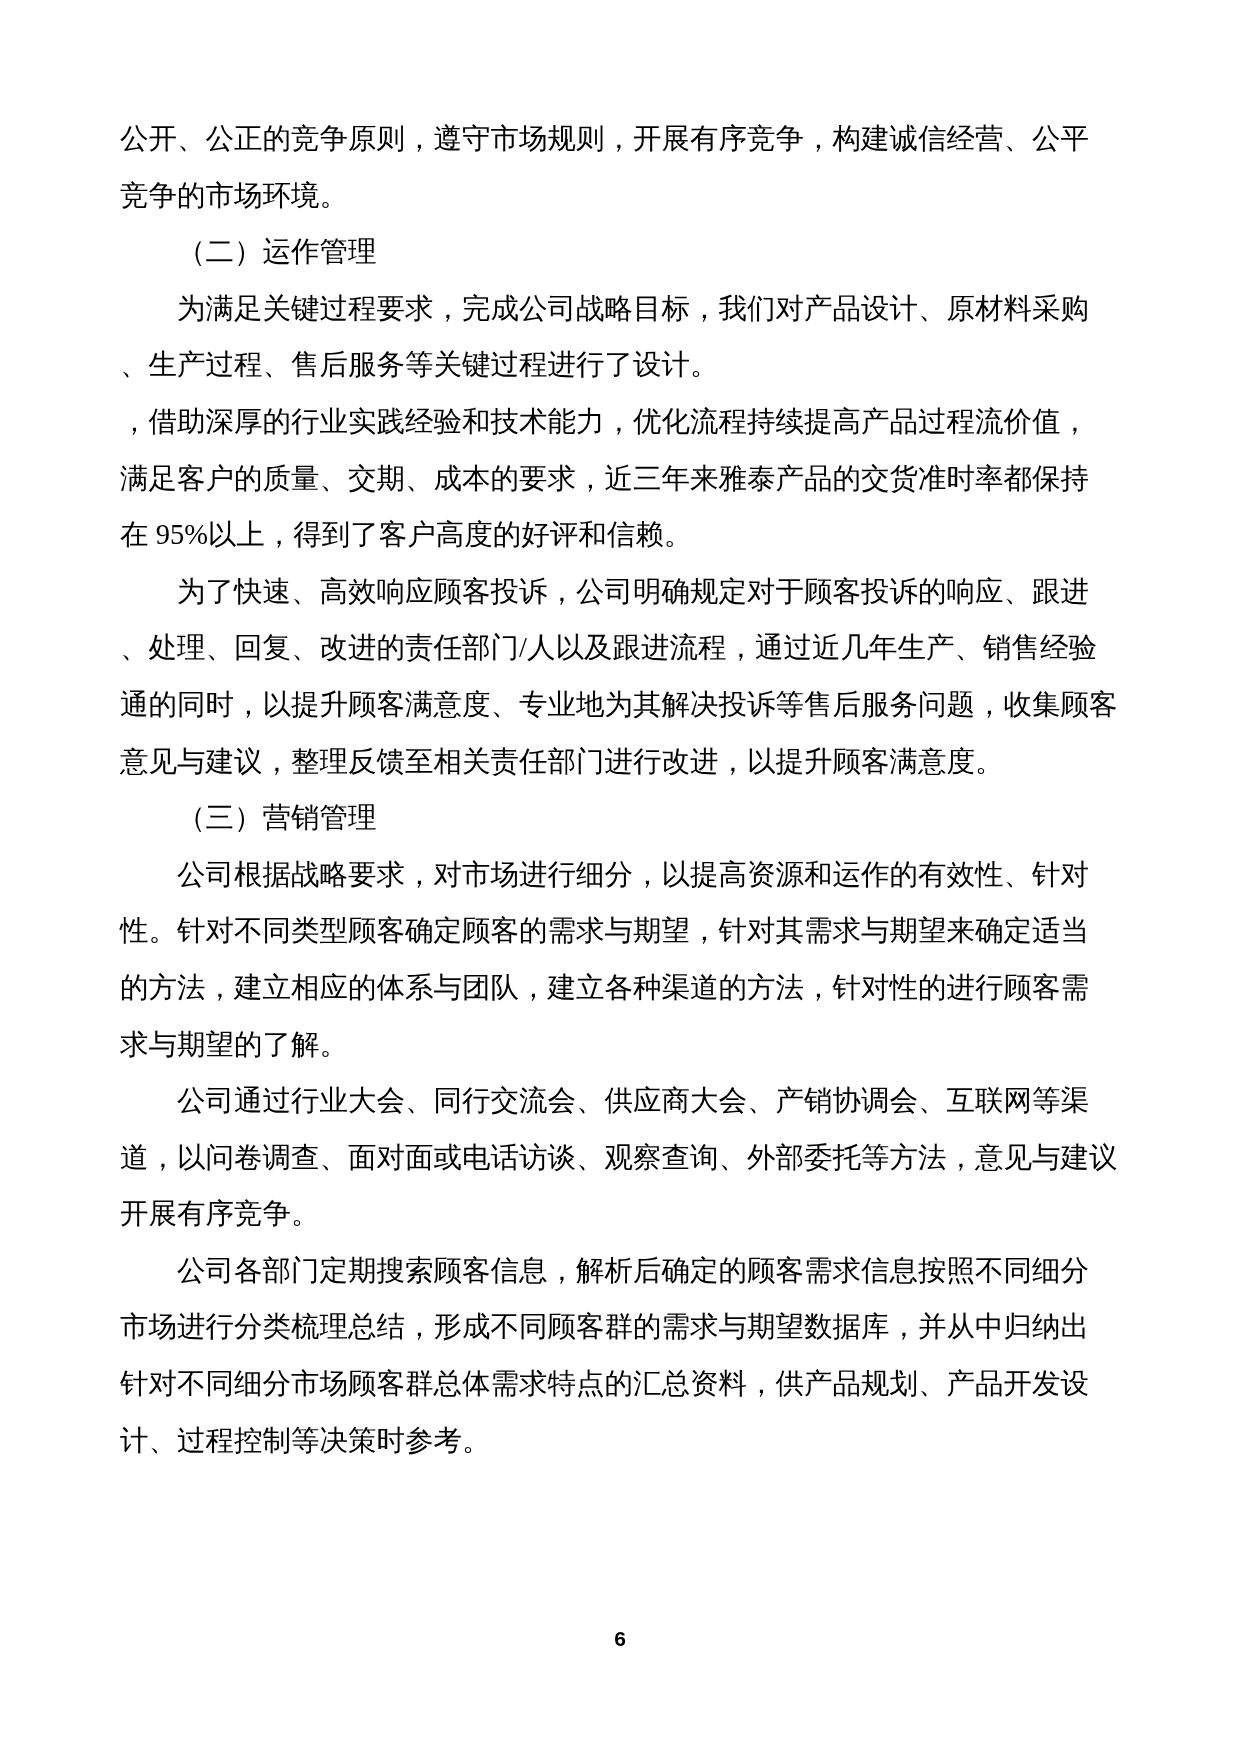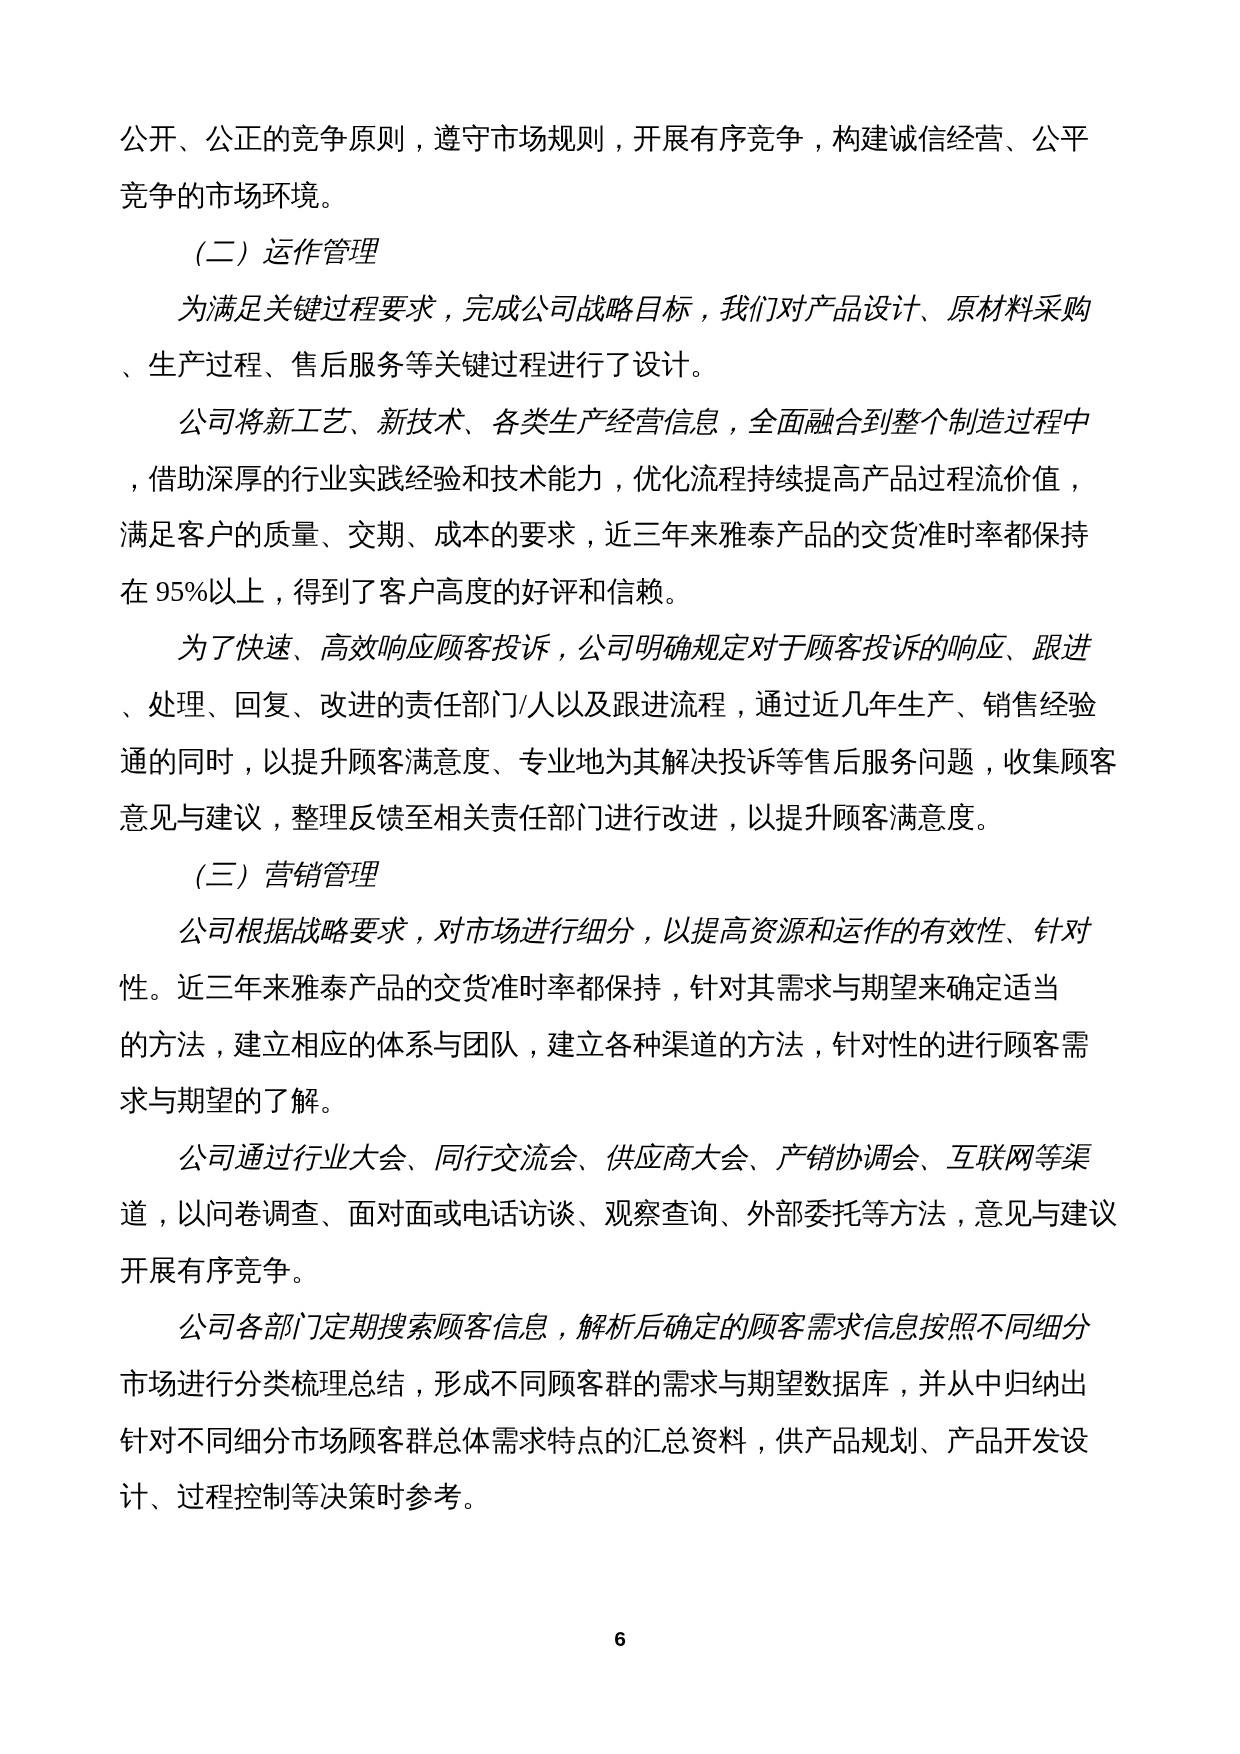--- a/index.html
+++ b/index.html
@@ -23,21 +23,20 @@
     width: 1070px;
   }
   .line {
     font-size: 28.5px;
     line-height: 56.6px;
     white-space: pre;
     letter-spacing: 0;
   }
   .indent {
     text-indent: 57px;
-    font-style: italic;
   }
   .footer {
     position: absolute;
     top: 1624px;
     left: 0;
     width: 100%;
     text-align: center;
     font-family: "Liberation Sans", "DejaVu Sans", sans-serif;
     font-size: 21px;
     font-weight: bold;
@@ -47,31 +46,30 @@
 </head>
 <body>
 
 <div class="page">
   <div class="content">
     <div class="line">公开、公正的竞争原则，遵守市场规则，开展有序竞争，构建诚信经营、公平</div>
     <div class="line">竞争的市场环境。</div>
     <div class="line indent">（二）运作管理</div>
     <div class="line indent">为满足关键过程要求，完成公司战略目标，我们对产品设计、原材料采购</div>
     <div class="line">、生产过程、售后服务等关键过程进行了设计。</div>
-    <div class="line indent">公司将新工艺、新技术、各类生产经营信息，全面融合到整个制造过程中</div>
     <div class="line">，借助深厚的行业实践经验和技术能力，优化流程持续提高产品过程流价值，</div>
     <div class="line">满足客户的质量、交期、成本的要求，近三年来雅泰产品的交货准时率都保持</div>
     <div class="line">在 95%以上，得到了客户高度的好评和信赖。</div>
     <div class="line indent">为了快速、高效响应顾客投诉，公司明确规定对于顾客投诉的响应、跟进</div>
     <div class="line">、处理、回复、改进的责任部门/人以及跟进流程，通过近几年生产、销售经验</div>
     <div class="line">通的同时，以提升顾客满意度、专业地为其解决投诉等售后服务问题，收集顾客</div>
     <div class="line">意见与建议，整理反馈至相关责任部门进行改进，以提升顾客满意度。</div>
     <div class="line indent">（三）营销管理</div>
     <div class="line indent">公司根据战略要求，对市场进行细分，以提高资源和运作的有效性、针对</div>
-    <div class="line">性。近三年来雅泰产品的交货准时率都保持，针对其需求与期望来确定适当</div>
+    <div class="line">性。针对不同类型顾客确定顾客的需求与期望，针对其需求与期望来确定适当</div>
     <div class="line">的方法，建立相应的体系与团队，建立各种渠道的方法，针对性的进行顾客需</div>
     <div class="line">求与期望的了解。</div>
     <div class="line indent">公司通过行业大会、同行交流会、供应商大会、产销协调会、互联网等渠</div>
     <div class="line">道，以问卷调查、面对面或电话访谈、观察查询、外部委托等方法，意见与建议</div>
     <div class="line">开展有序竞争。</div>
     <div class="line indent">公司各部门定期搜索顾客信息，解析后确定的顾客需求信息按照不同细分</div>
     <div class="line">市场进行分类梳理总结，形成不同顾客群的需求与期望数据库，并从中归纳出</div>
     <div class="line">针对不同细分市场顾客群总体需求特点的汇总资料，供产品规划、产品开发设</div>
     <div class="line">计、过程控制等决策时参考。</div>
   </div>

